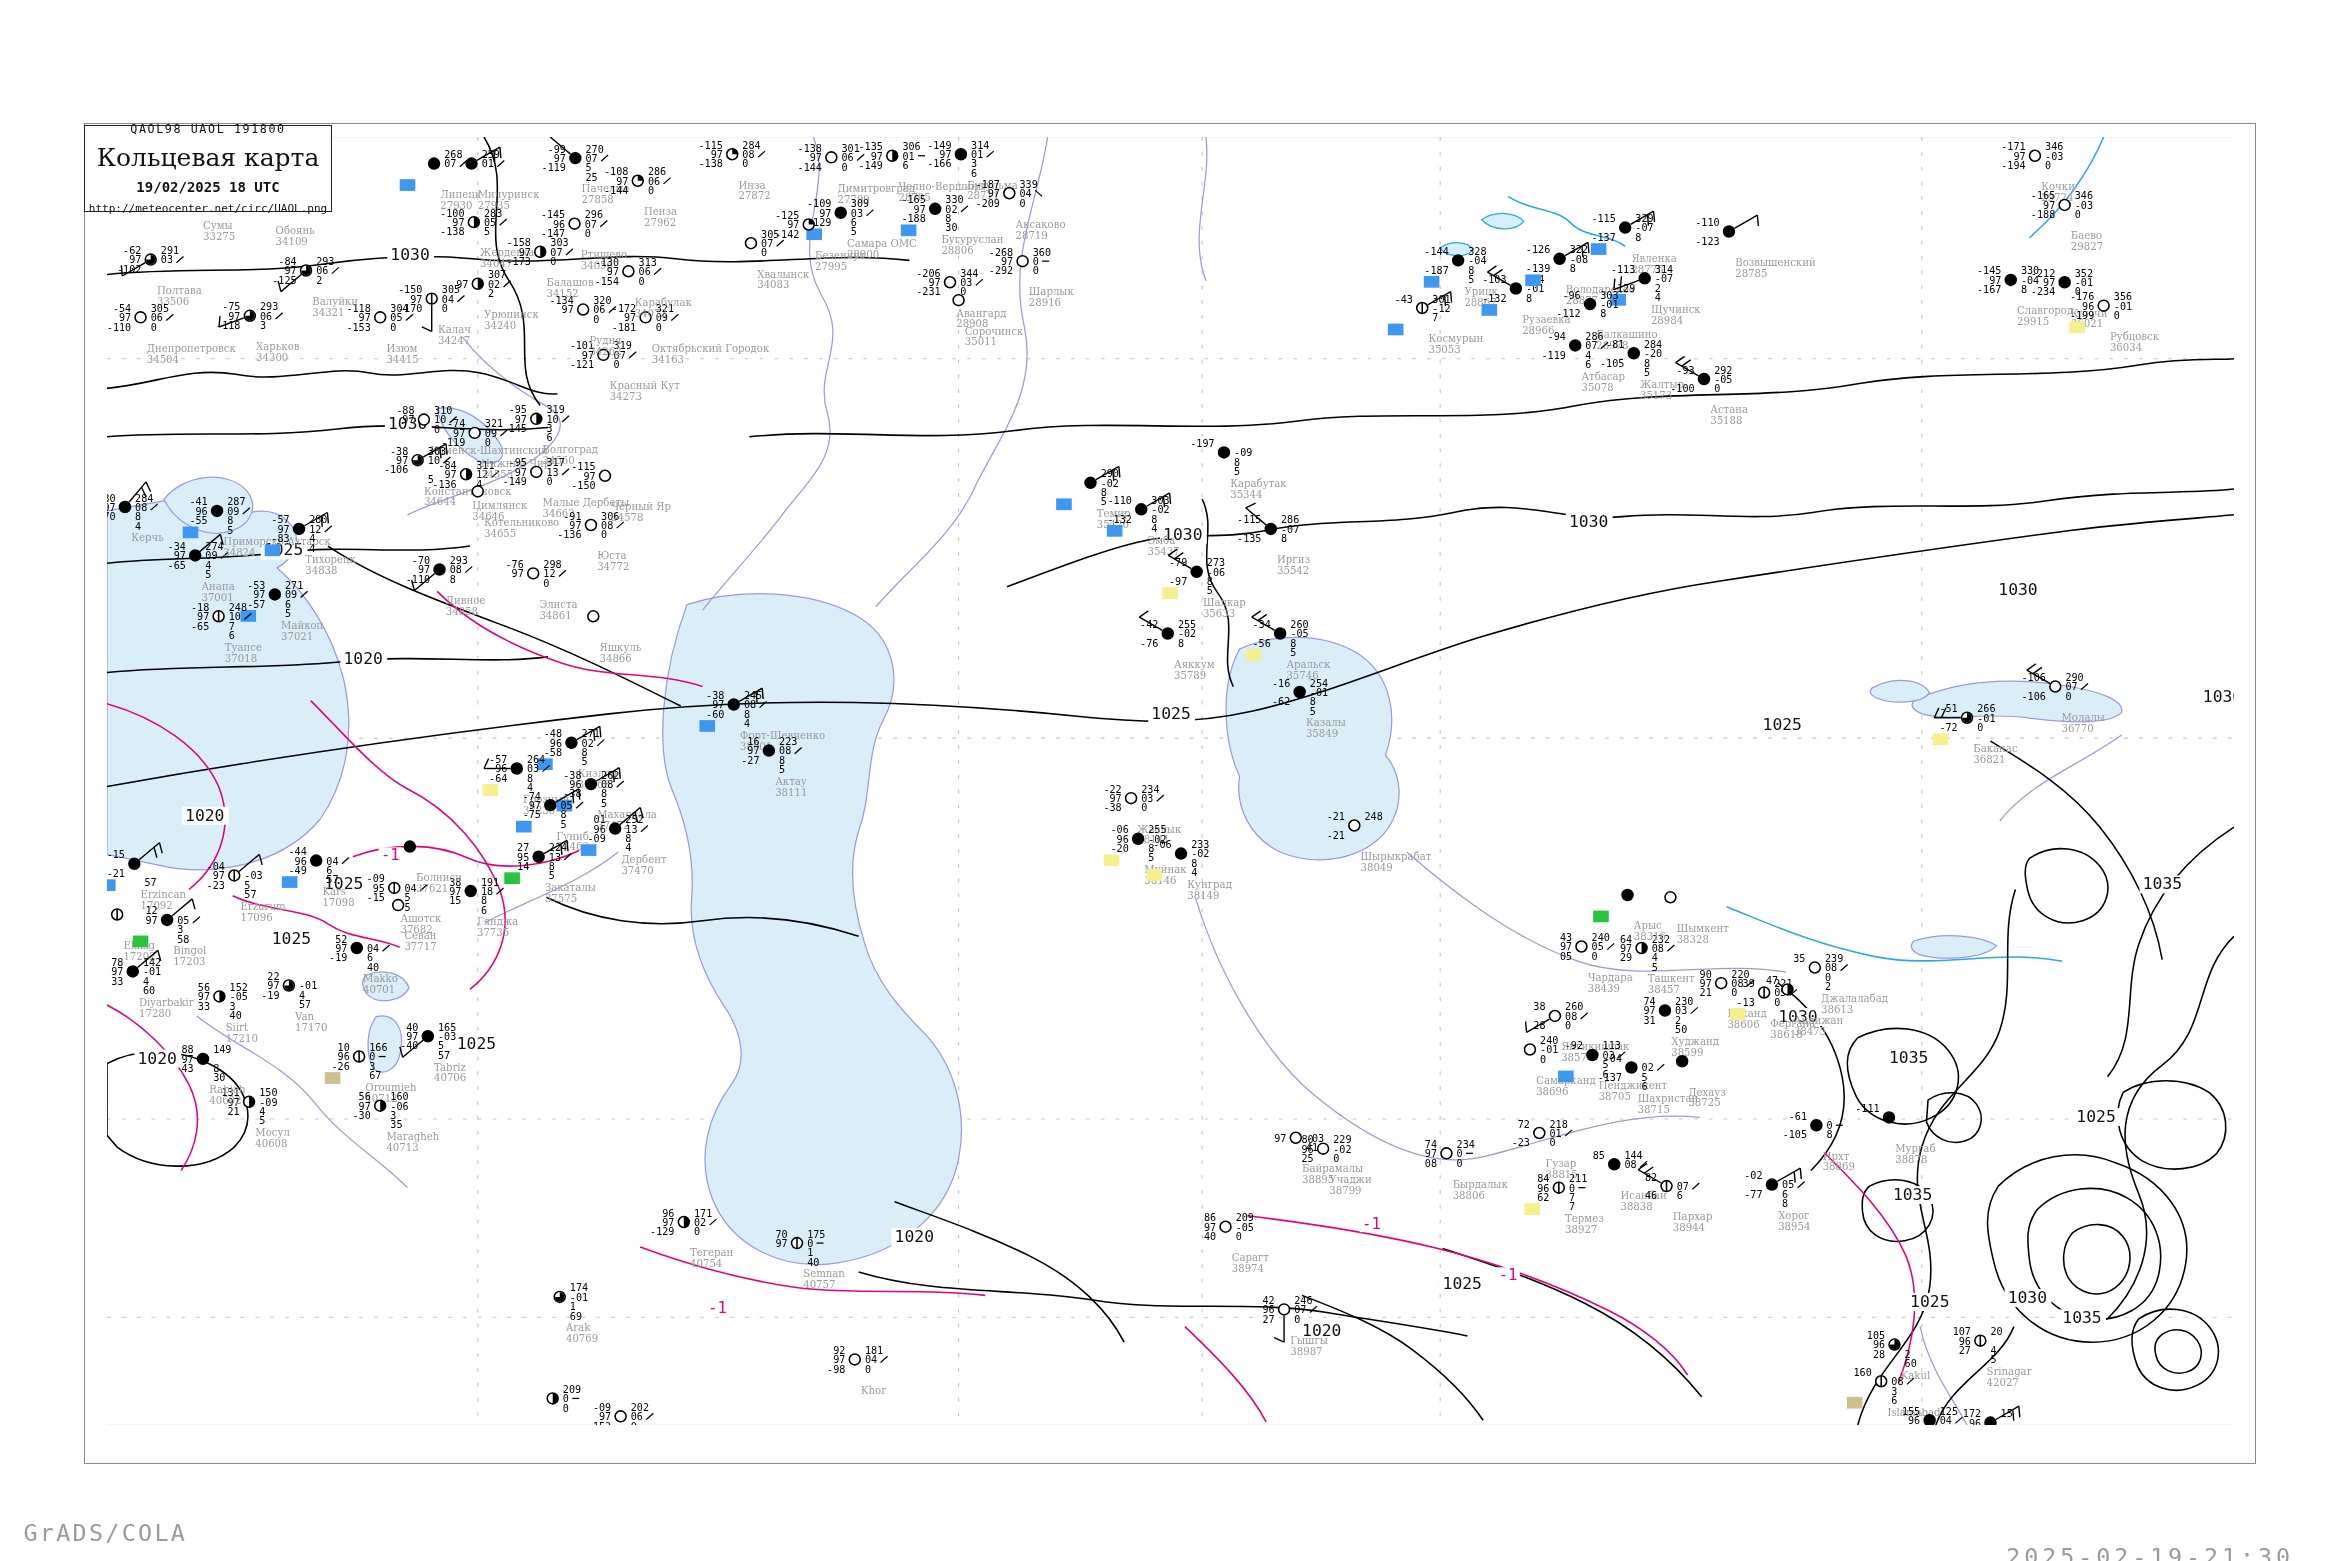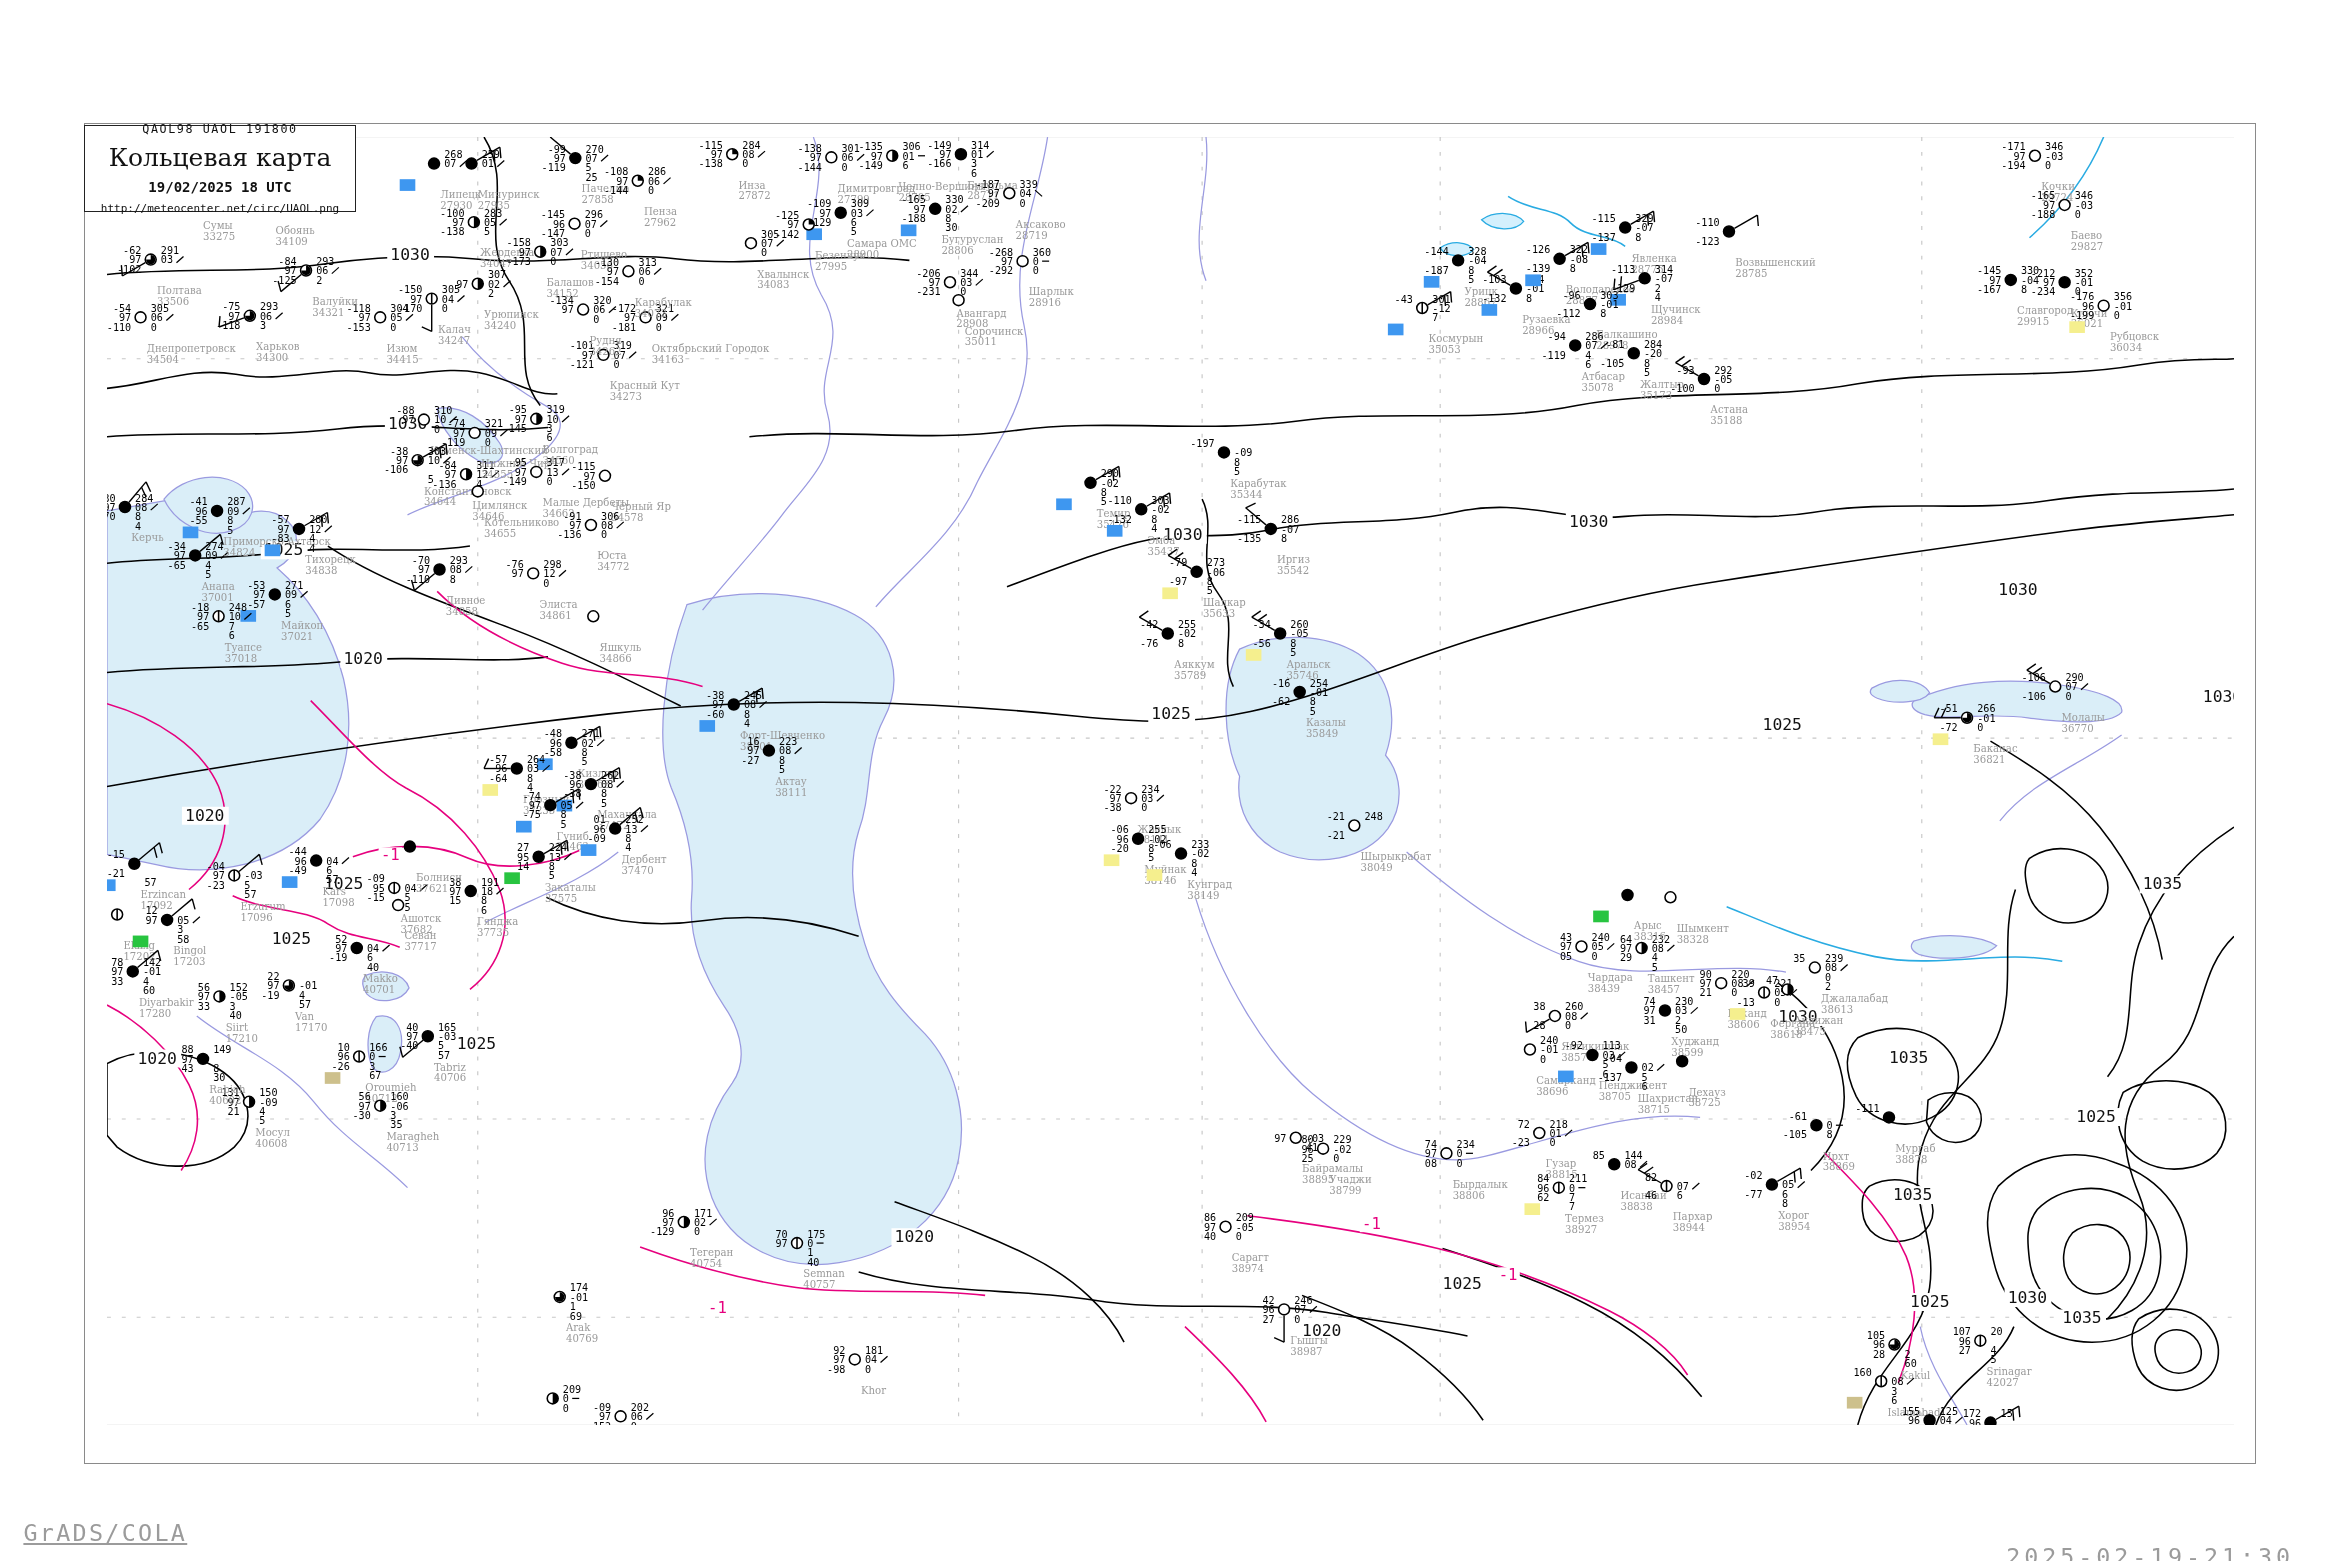--- a/index.html
+++ b/index.html
@@ -3,28 +3,28 @@
 <meta charset="utf-8">
 <style>
   html,body{margin:0;padding:0;background:#fff;}
   body{width:2342px;height:1561px;position:relative;overflow:hidden;
        font-family:"DejaVu Sans Mono","Liberation Mono",monospace;}
   #outer-frame{position:absolute;left:84px;top:123px;width:2172px;height:1341px;
        border:0.8px solid #8a8a8a;box-sizing:border-box;}
   #map-border{position:absolute;left:107px;top:137px;width:2127px;height:1288px;
        border:2.3px solid #000;box-sizing:border-box;background:#fff;}
   #map-svg{position:absolute;left:107px;top:137px;}
-  #title-box{position:absolute;left:84px;top:125px;width:272px;height:87px;
+  #title-box{position:absolute;left:84px;top:125px;width:248px;height:87px;
        background:#fff;border:1.6px solid #222;box-sizing:border-box;z-index:30;
        display:flex;flex-direction:column;align-items:center;justify-content:center;gap:7px;}
   .tb1{font-size:11.7px;letter-spacing:1.6px;color:#111;}
   .tb2{font-family:"DejaVu Serif","Liberation Serif",serif;font-size:25px;color:#111;}
   .tb3{font-size:14px;font-weight:bold;color:#111;}
   .tb4{font-size:11px;color:#111;}
-  #footer-left{position:absolute;left:23.4px;top:1519px;font-size:23.4px;letter-spacing:2.3px;color:#9b9b9b;text-decoration:underline;}
+  #footer-left{position:absolute;left:23.4px;top:1519px;font-size:23.4px;letter-spacing:2.3px;color:#9b9b9b;}
   #footer-right{position:absolute;right:48px;top:1519px;font-size:23.4px;letter-spacing:3.9px;color:#9b9b9b;margin-top:24px;}
 </style>
 </head>
 <body>
 
 <div id="outer-frame"></div>
 <div id="map-border"></div>
 <div id="map-holder">
     <svg id="map-svg" width="2127" height="1288" viewBox="137 176 2725 1650">
       <rect x="137" y="176" width="2725" height="1650" fill="#ffffff"></rect>

